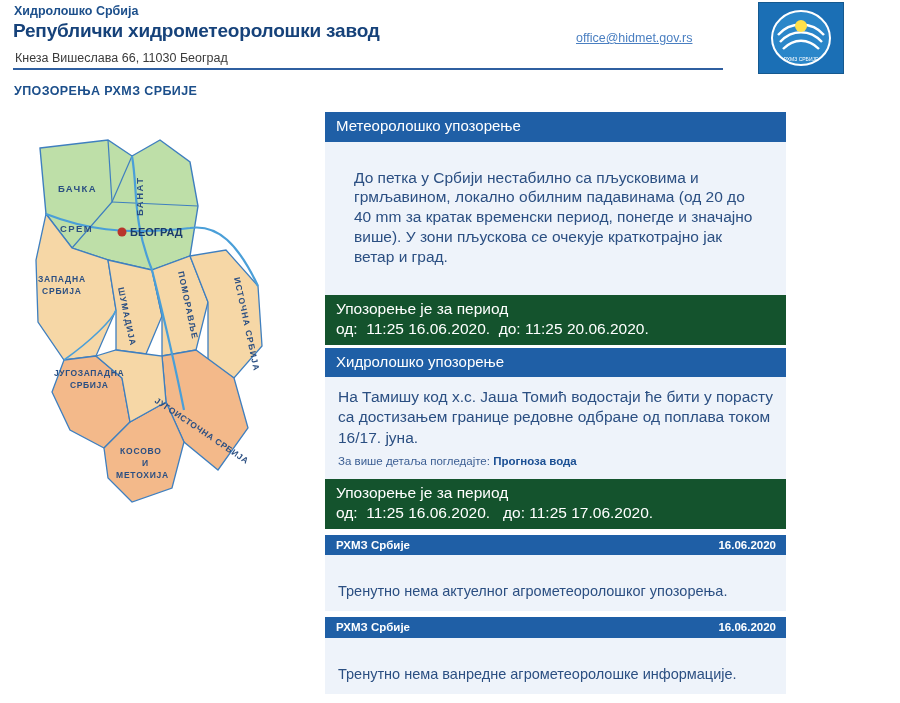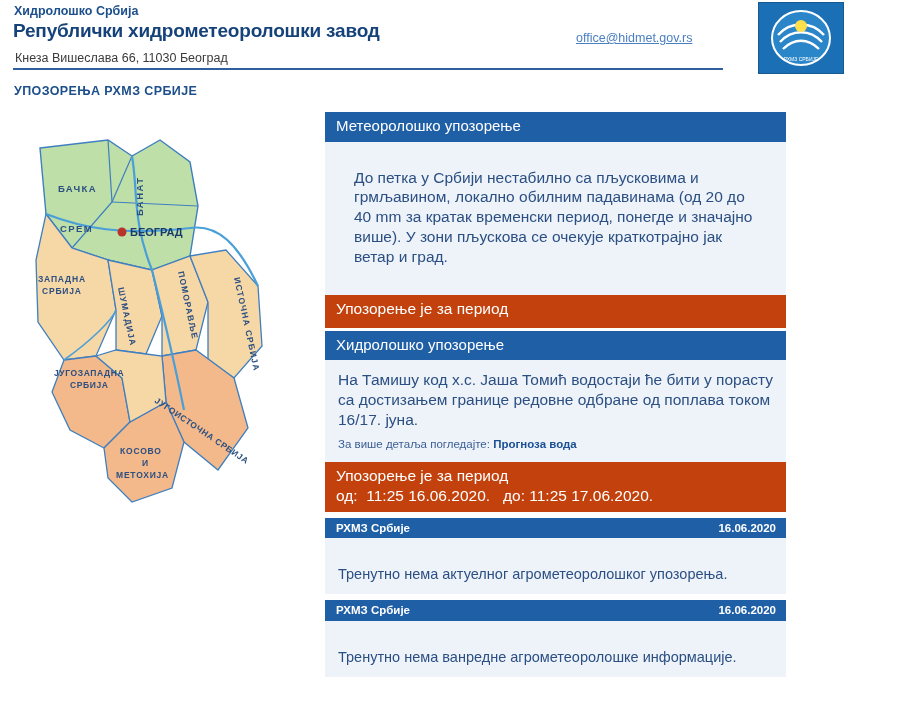--- a/index.html
+++ b/index.html
@@ -118,21 +118,21 @@
   }
   .bar.small {
     font-size: 11.5px;
     padding: 4px 10px 4px 11px;
     display: flex;
     justify-content: space-between;
     align-items: center;
     font-weight: bold;
   }
   .bar.period {
-    background: #c2410c;
+    background: #14532d;
     padding: 5px 10px 8px 11px;
   }
   .period-line1 {
     font-size: 15.5px;
     color: #ffffff;
     display: block;
     margin-bottom: 3px;
   }
   .period-line2 {
     font-size: 15.5px;
@@ -256,20 +256,21 @@
 </div>
 
 <div class="right-col">
 
   <div class="bar">Метеоролошко упозорење</div>
   <div class="panel-body">
     <p class="alert-text">До петка у Србији нестабилно са пљусковима и грмљавином, локално обилним падавинама (од 20 до 40 mm за кратак временски период, понегде и значајно више). У зони пљускова се очекује краткотрајно јак ветар и град.</p>
   </div>
   <div class="bar period">
     <span class="period-line1">Упозорење је за период</span>
+    <span class="period-line2">од:  11:25 16.06.2020.  до: 11:25 20.06.2020.</span>
   </div>
 
   <div class="gap-sm"></div>
 
   <div class="bar">Хидролошко упозорење</div>
   <div class="panel-body">
     <p class="hydro-text">На Тамишу код х.с. Јаша Томић водостаји ће бити у порасту са достизањем границе редовне одбране од поплава током 16/17. јуна.</p>
     <div class="more-line">
       <span>За више детаља погледајте:</span>
       <span class="link">Прогноза вода</span>

